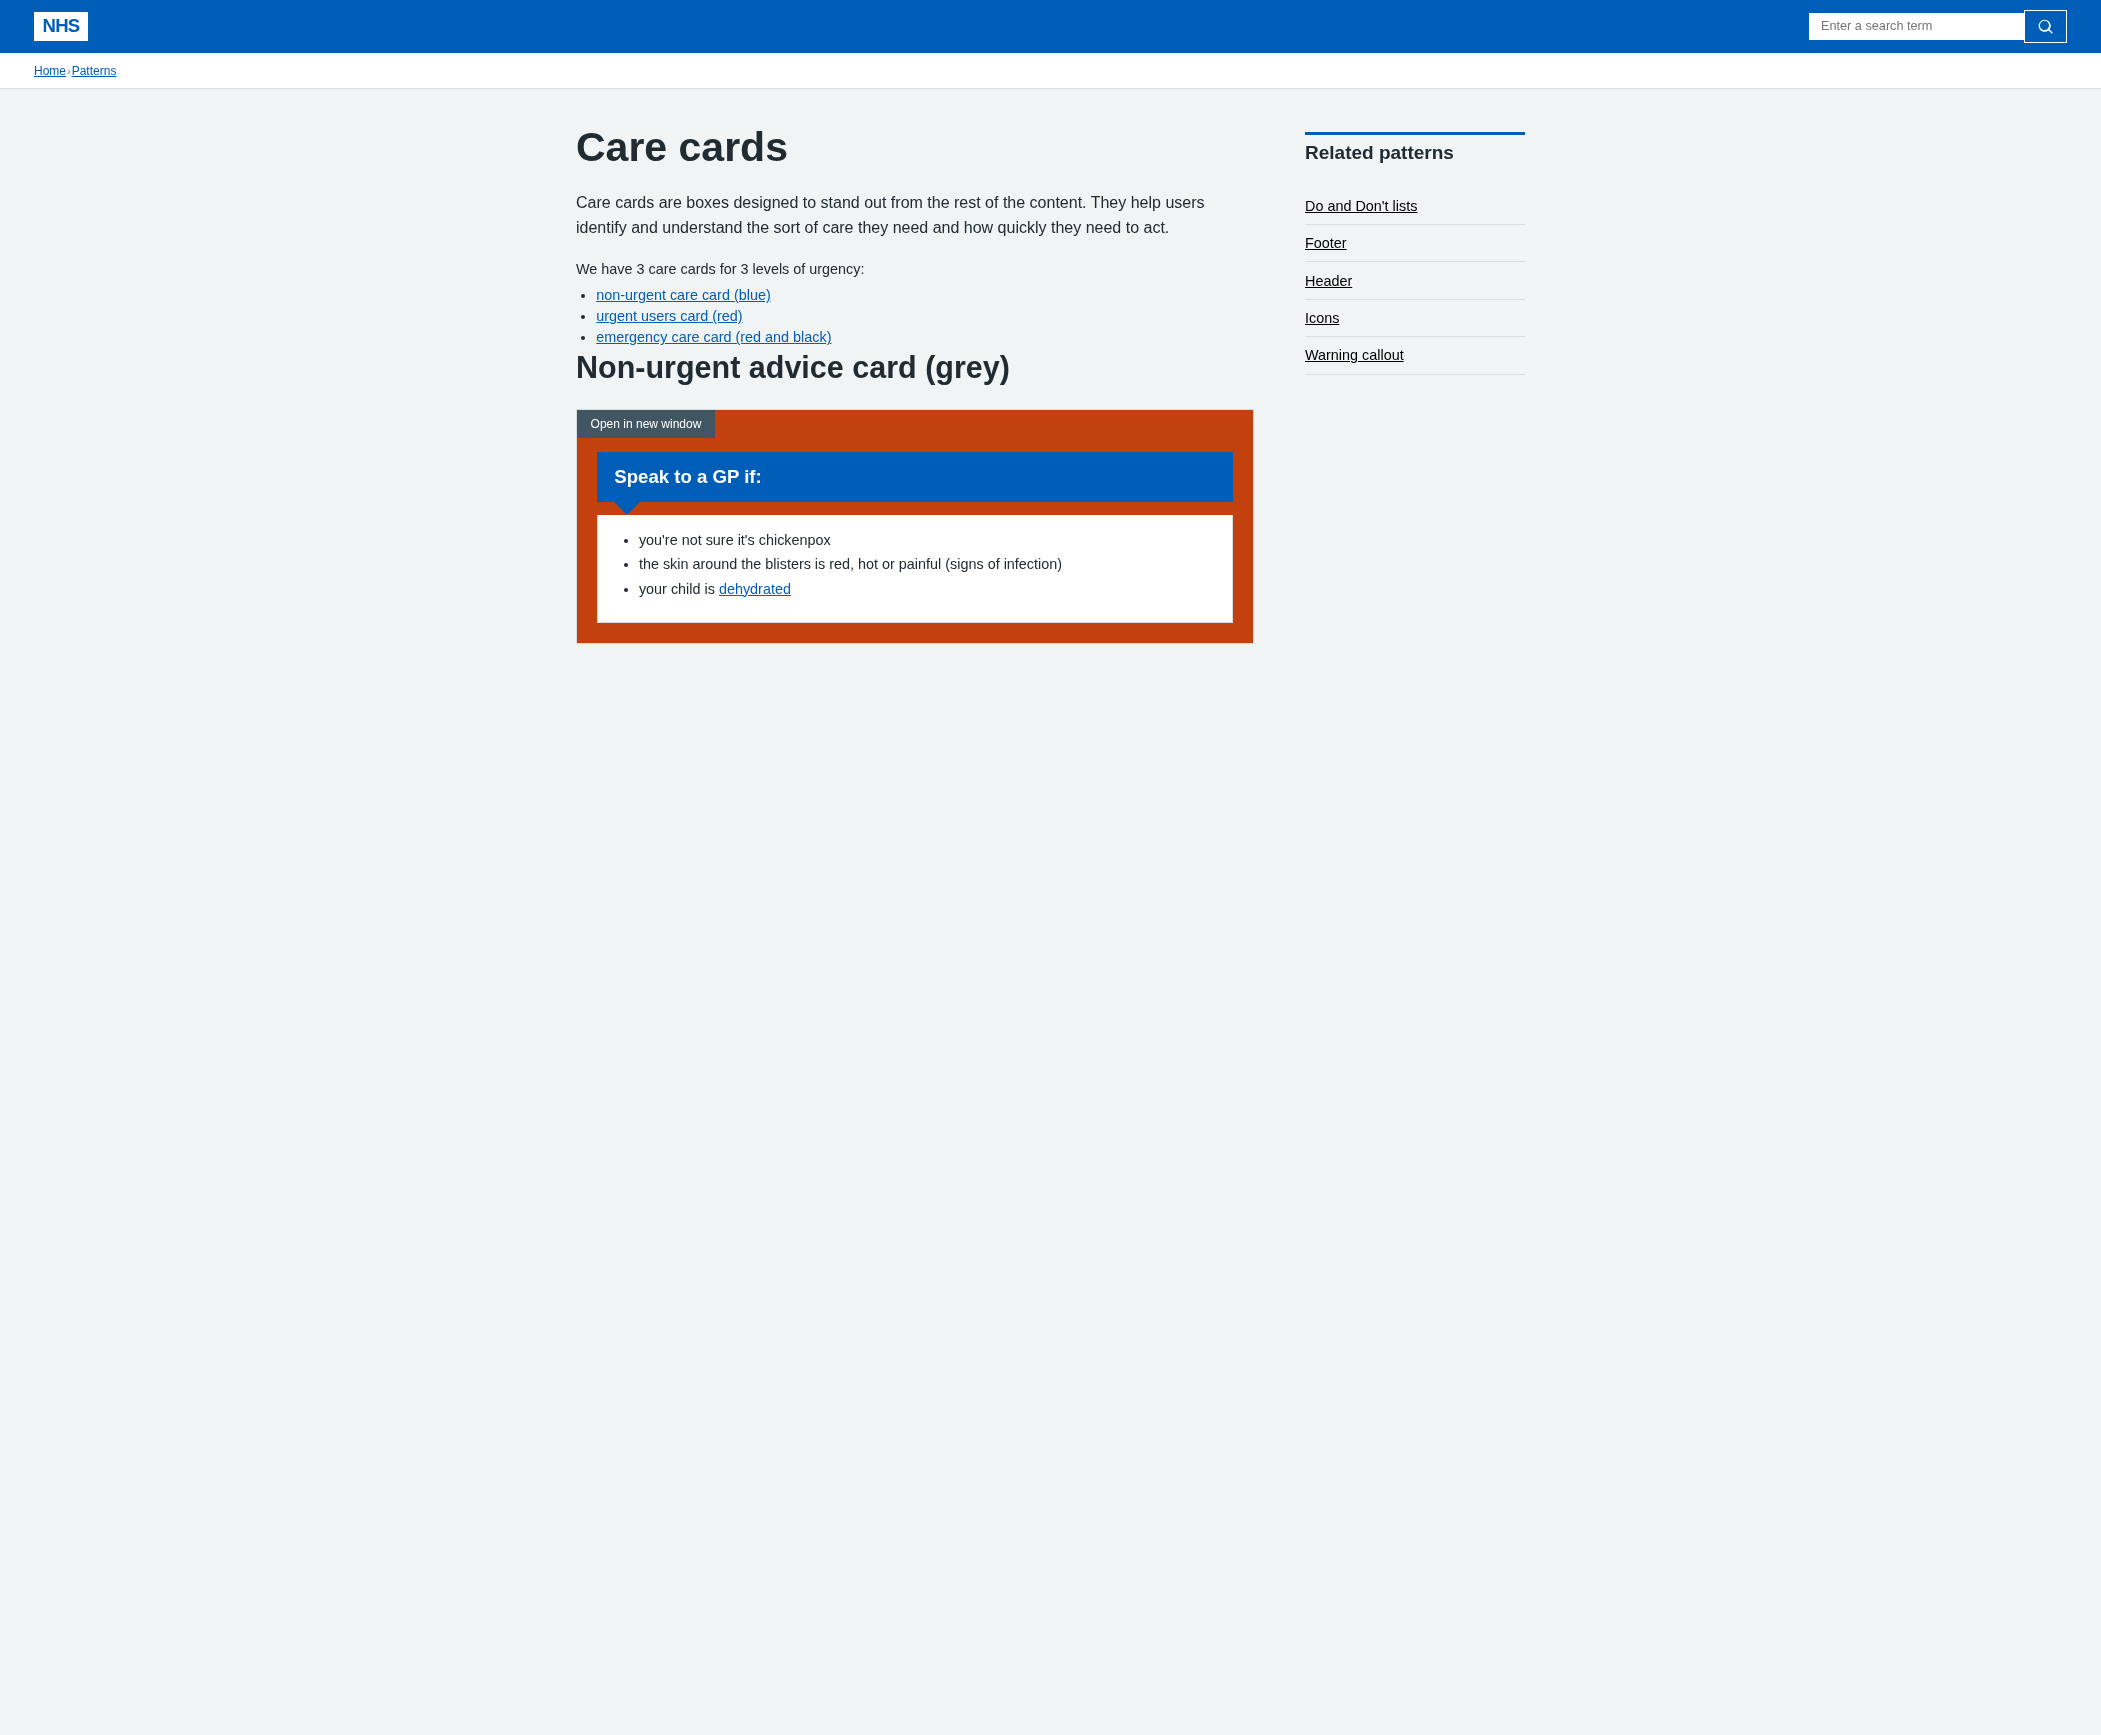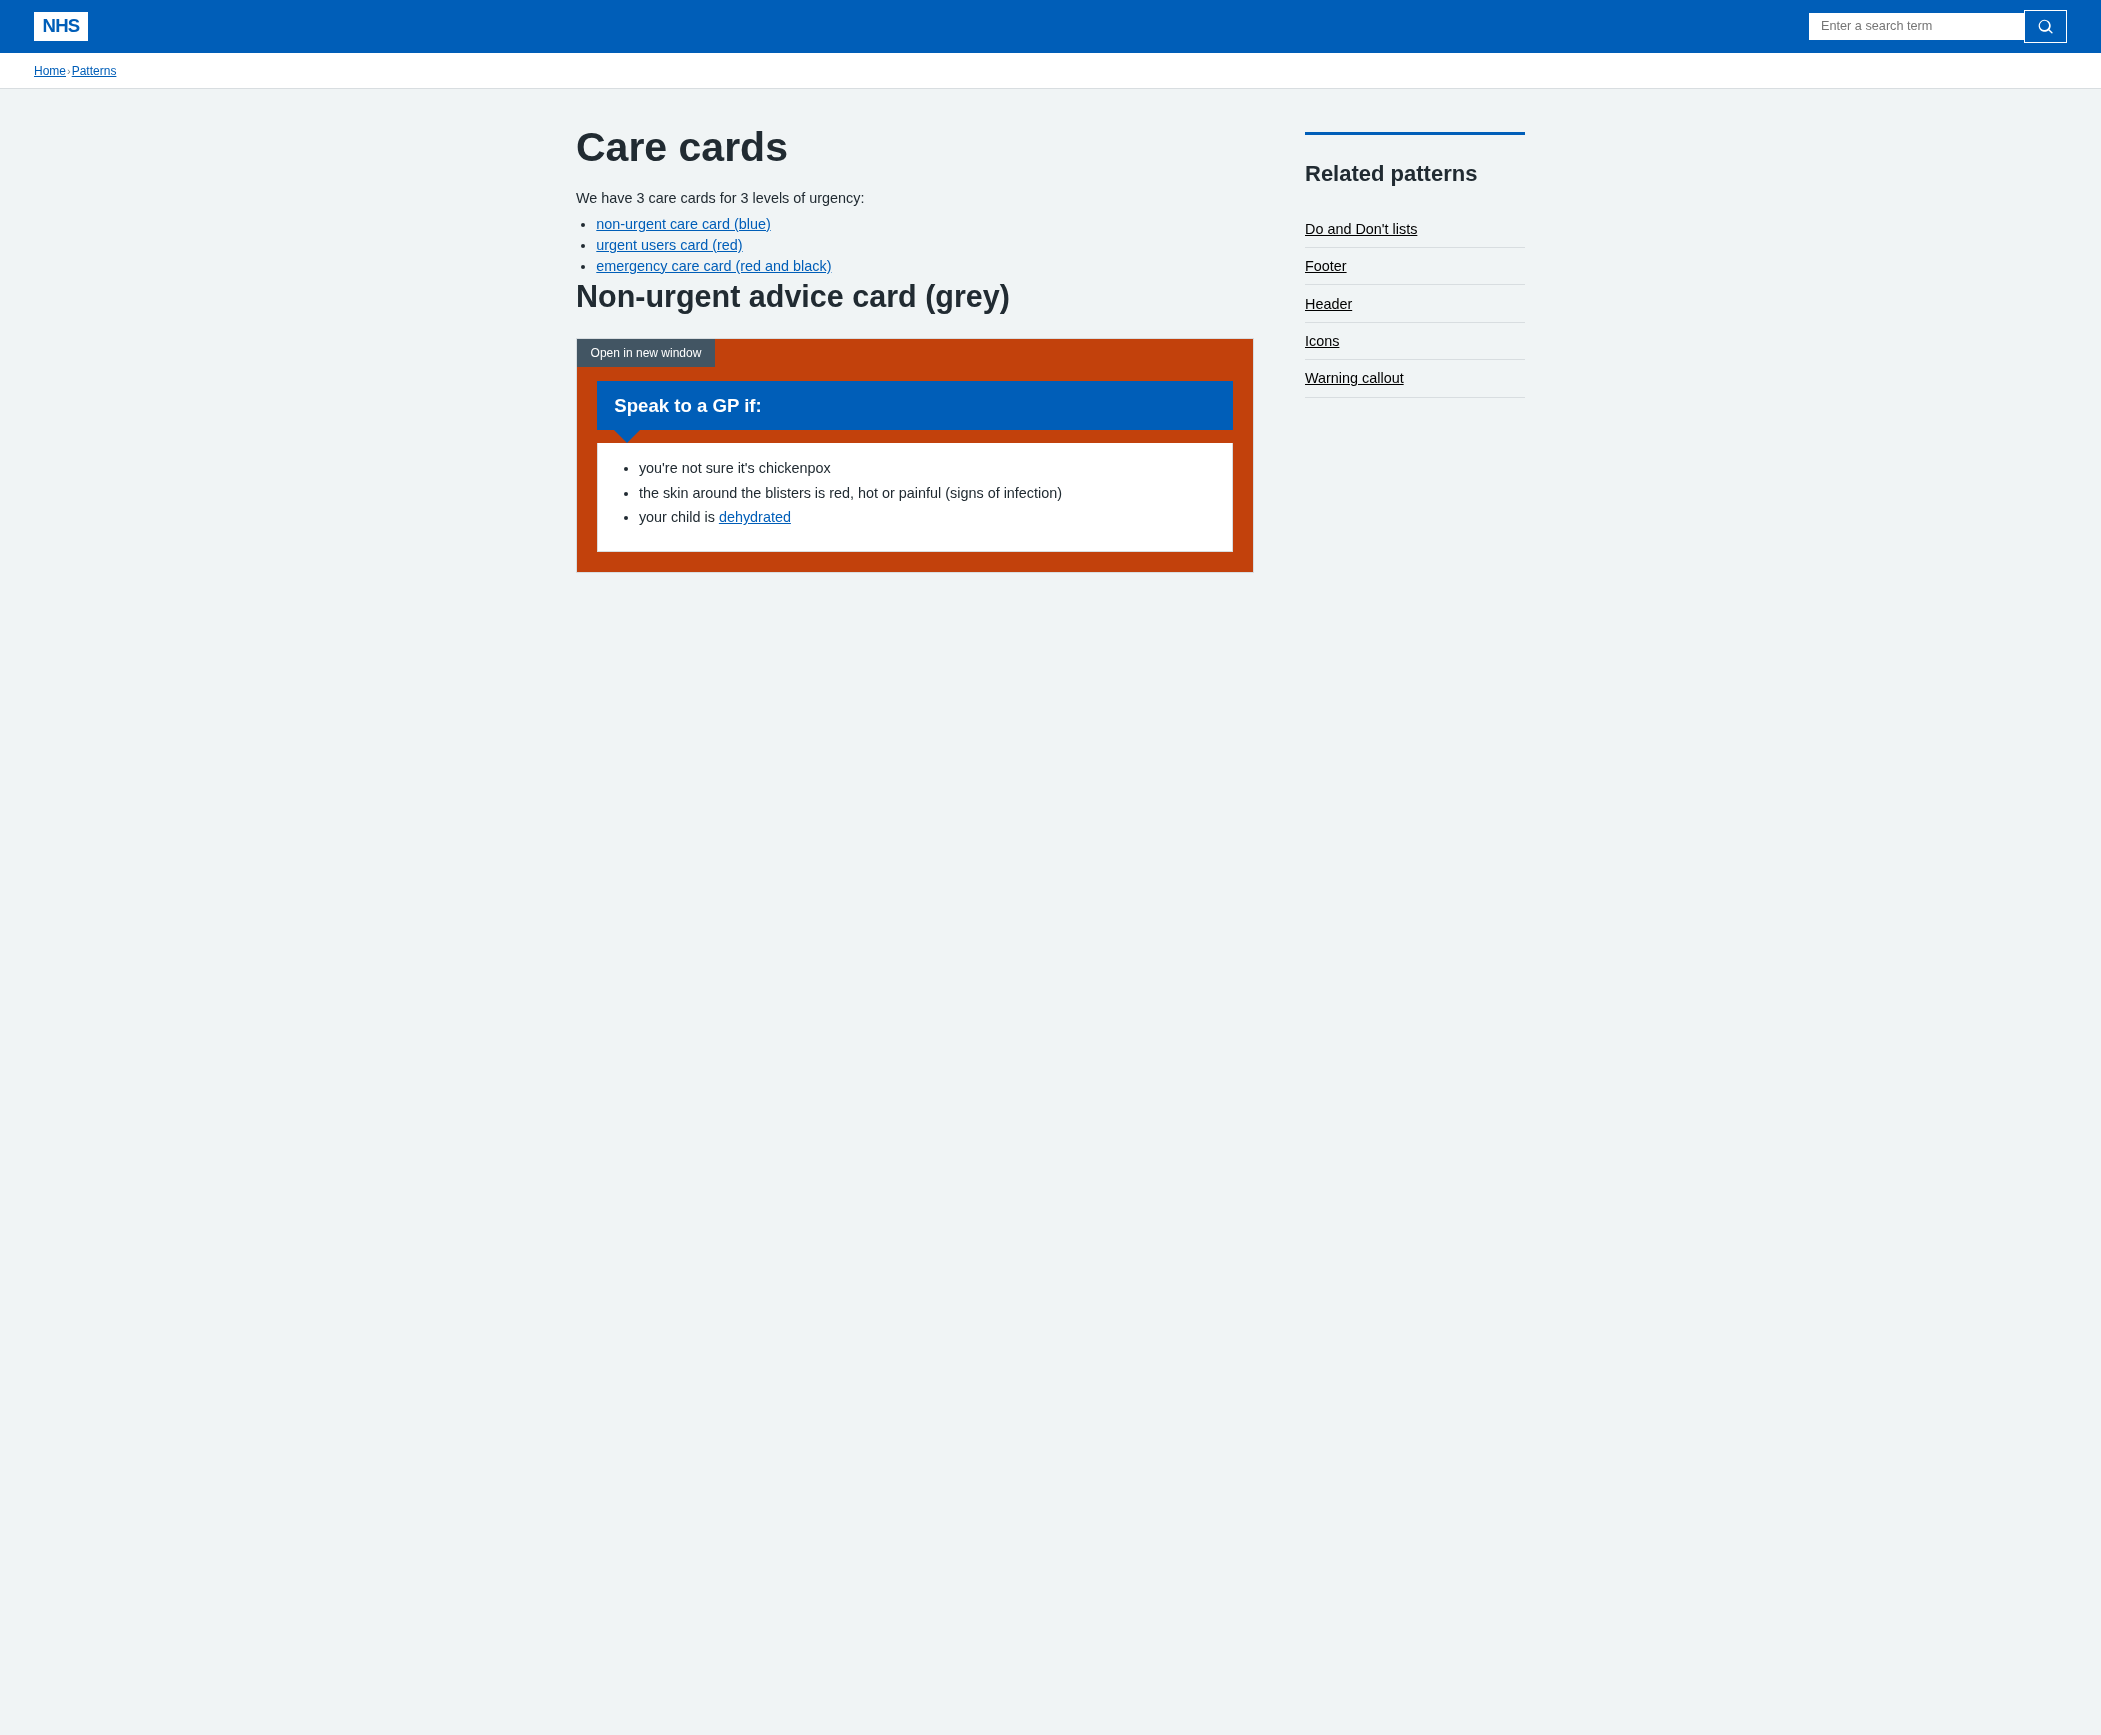--- a/index.html
+++ b/index.html
@@ -222,27 +222,27 @@
     }
 
     
     .sidebar {
       width: 220px;
       flex-shrink: 0;
       padding-top: 8.5px;
     }
 
     .sidebar-title {
-      font-size: 22px;
+      font-size: 19px;
       font-weight: 700;
       color: #212b32;
       margin-bottom: 13.6px;
       padding-bottom: 10.2px;
       border-top: 3.4px solid #005eb8;
-      padding-top: 26px;
+      padding-top: 7px;
     }
 
     .sidebar-links {
       list-style: none;
     }
 
     .sidebar-links li {
       border-bottom: 0.8px solid #d8dde0;
     }
 
@@ -284,20 +284,21 @@
     </li>
   </ol>
 </nav>
 
 <div class="main-wrapper">
 
   <main class="main-content">
 
     <h1 class="page-title">Care cards</h1>
 
+    <p class="page-description">Care cards are boxes designed to stand out from the rest of the content. They help users identify and understand the sort of care they need and how quickly they need to act.</p>
 
     <p class="urgency-intro">We have 3 care cards for 3 levels of urgency:</p>
 
     <ul class="care-cards-list">
       <li>
         <a href="#">non-urgent care card (blue)</a>
       </li>
       <li>
         <a href="#">urgent users card (red)</a>
       </li>

